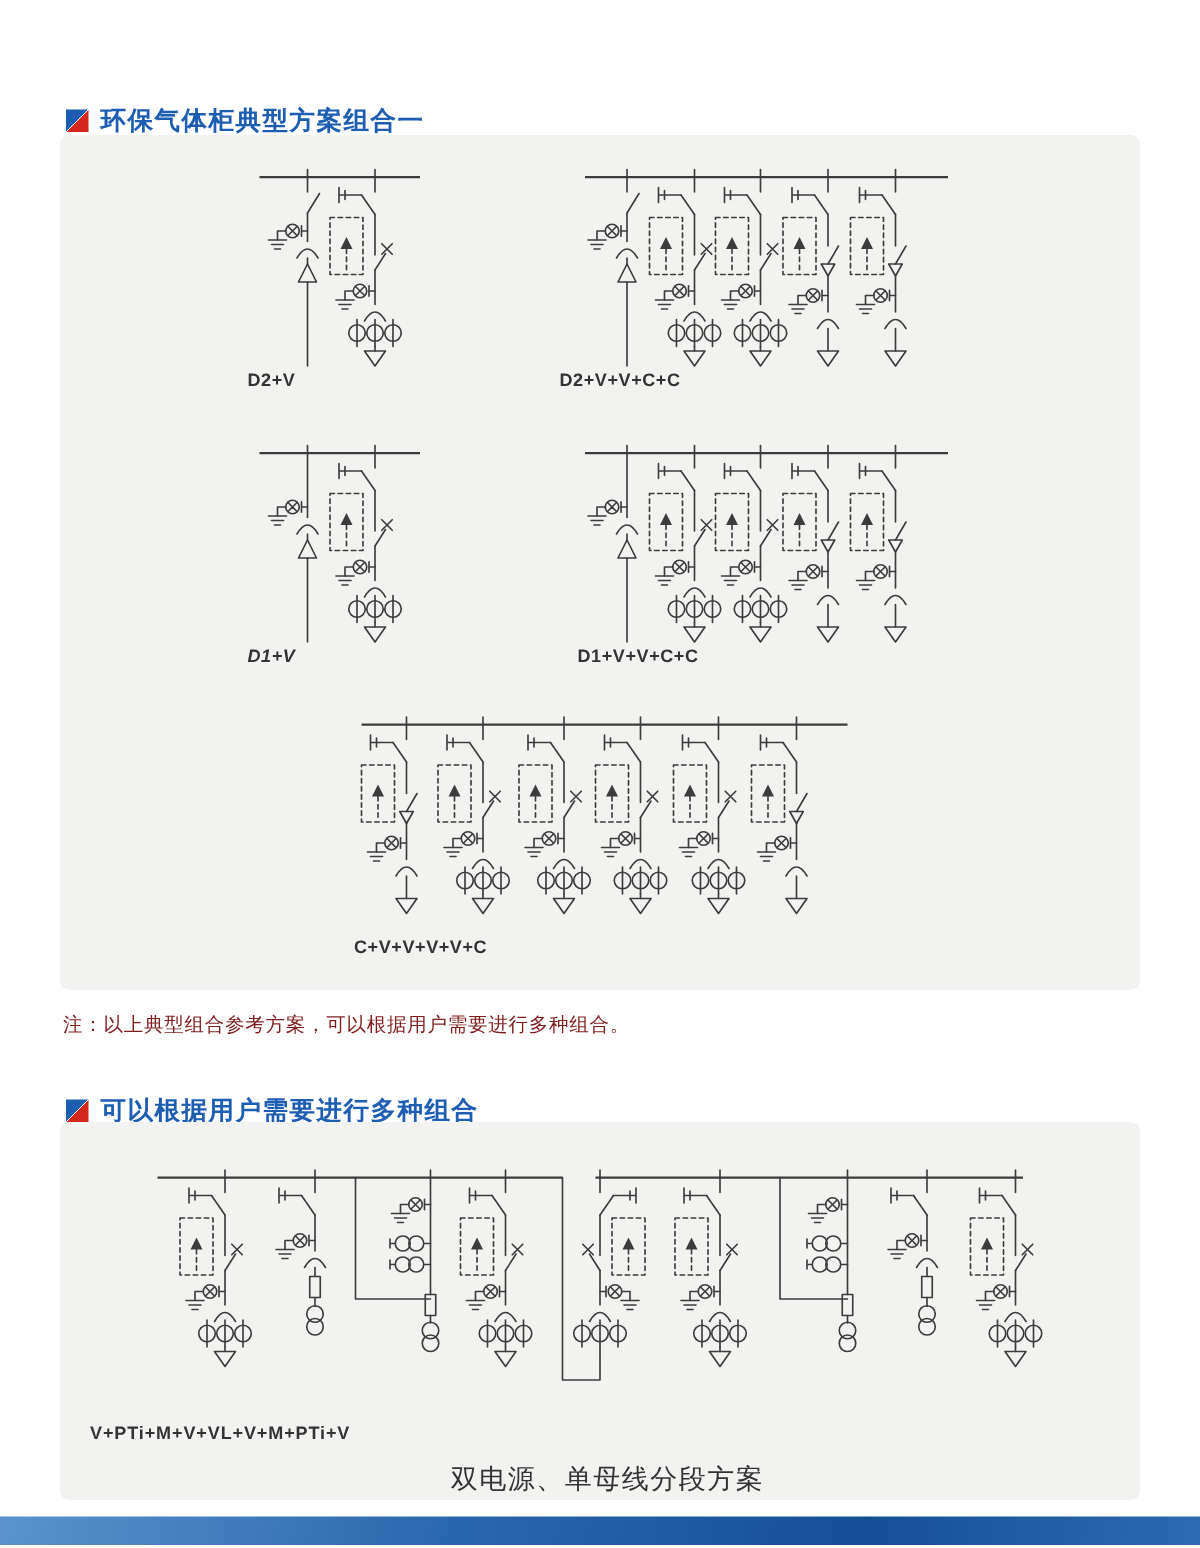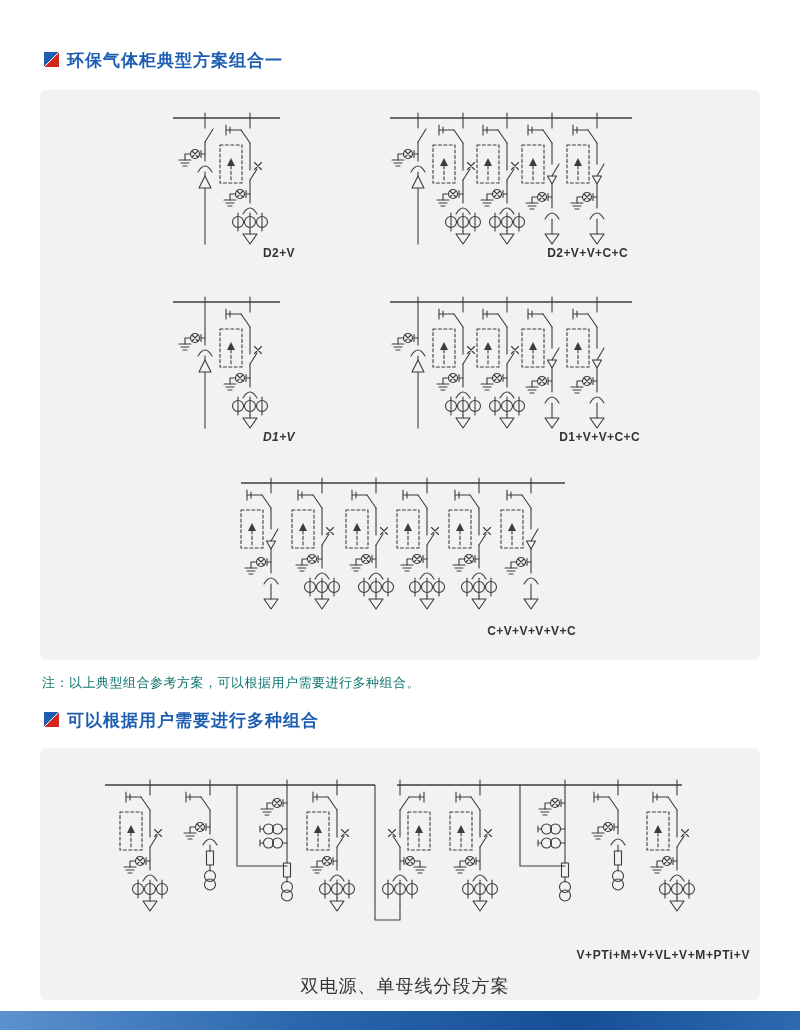--- a/index.html
+++ b/index.html
@@ -2,39 +2,39 @@
 <html><head>
 <meta charset="utf-8">
 <style>
   html,body{margin:0;padding:0;}
   body{
     width:800px;height:1032px;position:relative;background:#ffffff;
     font-family:"Liberation Sans","DejaVu Sans",sans-serif;overflow:hidden;
   }
   .abs{position:absolute;}
   
-  .sec-title{display:flex;align-items:flex-start;gap:8px;}
+  .sec-title{display:flex;align-items:center;gap:8px;margin-top:20px;}
   .sec-title .marker{
     width:15px;height:15px;flex:0 0 15px;
     background:linear-gradient(to bottom right,#1d5eb2 49%,#ffffff 49%,#ffffff 52%,#d3261d 52%);
   }
   .sec-title .t{
     font-size:17px;font-weight:bold;color:#1d5eb2;letter-spacing:1px;line-height:1;
   }
   
   .panel{background:#f2f2f0;border-radius:6px;}
   
   svg path, svg circle, svg rect, svg line{stroke:#3c3c3c;stroke-width:1.1;fill:none;stroke-linecap:round;stroke-linejoin:round;}
   svg .f{fill:#3c3c3c;stroke:none;}
   svg .dash{stroke-dasharray:3 2.4;}
   svg .bus{stroke-width:1.5;stroke-linecap:butt;}
   
-  .dlabel{font-size:12px;font-weight:bold;color:#333;text-align:right;letter-spacing:.4px;}
+  .dlabel{font-size:12px;font-weight:bold;color:#333;text-align:left;letter-spacing:.4px;}
   .dlabel2{font-size:18px;font-weight:normal;color:#333;text-align:center;letter-spacing:1px;}
-  .note{font-size:13px;color:#0f766e;letter-spacing:.5px;}
+  .note{font-size:13px;color:#7f1d1d;letter-spacing:.5px;}
   .footer-bar{
     left:0;right:0;bottom:2px;height:19px;
     background:linear-gradient(100deg,#5b92cf 0%,#2a66ad 38%,#174f97 72%,#2d6ab0 100%);
   }
 </style>
 </head>
 <body>
 
 <svg width="0" height="0" style="position:absolute" aria-hidden="true">
   <defs>

